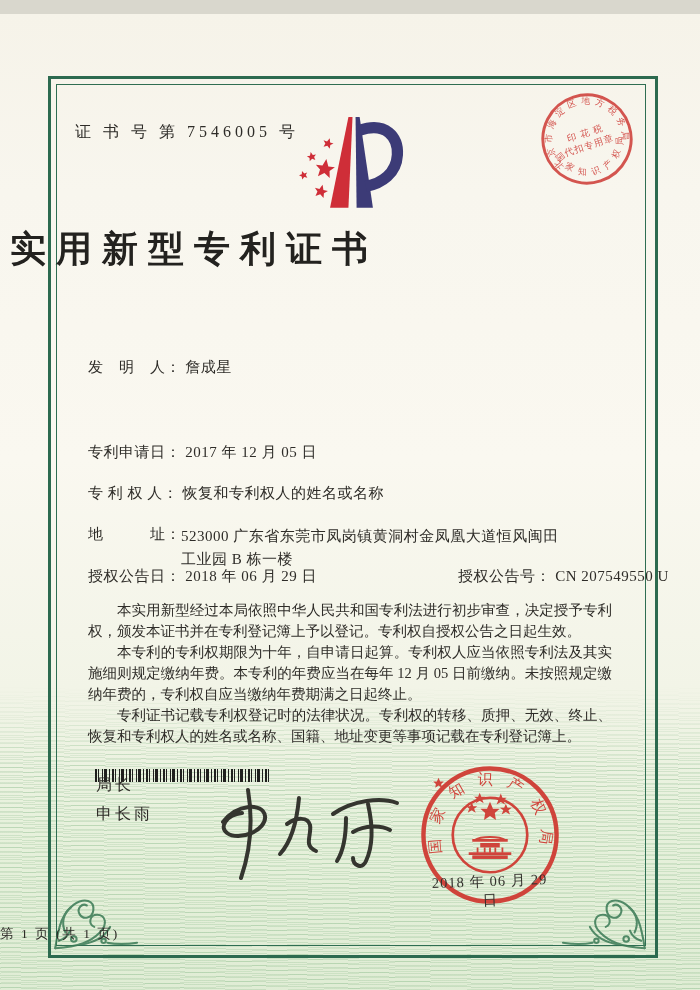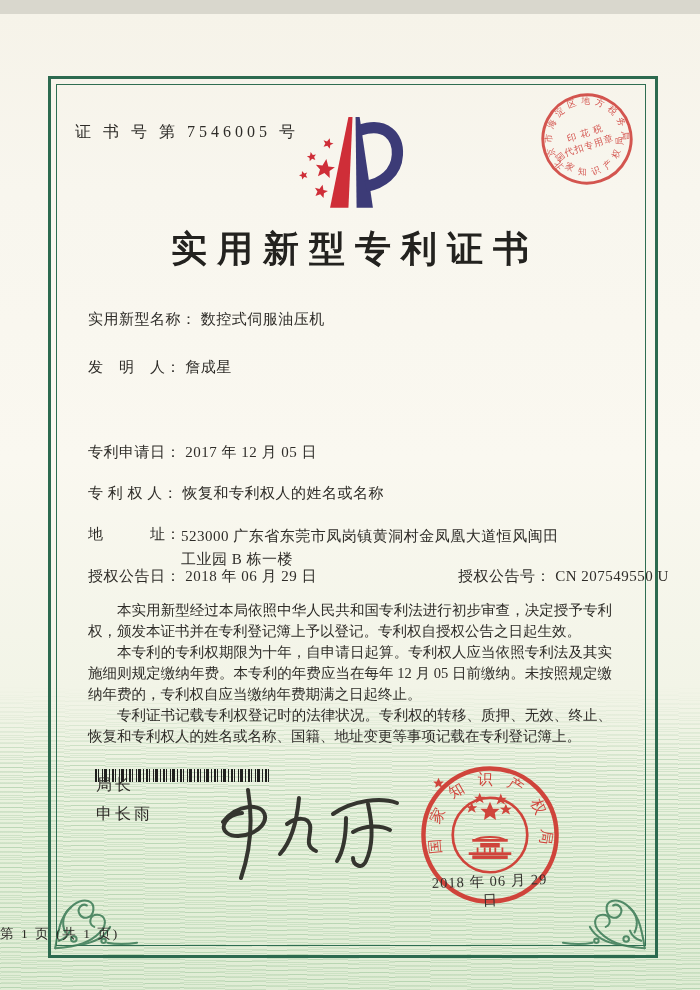--- a/index.html
+++ b/index.html
@@ -16,21 +16,21 @@
       repeating-linear-gradient(-1.6deg, rgba(102,166,108,.16) 0 1px, transparent 1px 5px);
     -webkit-mask-image:linear-gradient(180deg,transparent 0,#000 26%);
     mask-image:linear-gradient(180deg,transparent 0,#000 26%);
   }
   .frame-outer{position:absolute; left:48px; top:62px; width:604px; height:876px;
     border:3px solid #2c6a4f; z-index:2;}
   .frame-inner{position:absolute; left:56px; top:70px; width:588px; height:860px;
     border:1px solid #2f6e52; z-index:2;}
   .cert-no{position:absolute; left:75px; top:108px; font-size:16px; letter-spacing:4px; z-index:4;}
   .logo{position:absolute; left:293px; top:100px; width:118px; height:102px; z-index:4;}
-  .title{position:absolute; top:211px; left:0; width:100%; text-align:center;
+  .title{position:absolute; top:211px; left:0; width:100%; 
     font-size:36px; font-weight:700; letter-spacing:10px; text-indent:10px; color:#23221f; z-index:4;}
   .row{position:absolute; left:88px; font-size:15px; white-space:nowrap; z-index:4; letter-spacing:.5px;}
   .row .lbl{display:inline-block; min-width:90px;}
   .addr-val{display:inline-block; vertical-align:top; white-space:normal; width:445px;}
   .addr-val span{display:block; line-height:23px;}
   .grant-right{position:absolute; left:370px; top:0; white-space:nowrap;text-align:right;}
   .paras{position:absolute; left:88px; top:586px; width:524px; z-index:4;
     font-size:14.5px; line-height:21px; text-align:justify;}
   .paras p{margin:0; text-indent:2em;}
   .barcode{position:absolute; left:95px; top:755px; width:176px; height:13px; z-index:4;
@@ -112,24 +112,20 @@
       <text font-size="9" letter-spacing="6" font-family="Liberation Serif, DejaVu Serif, serif">
         <textPath href="#taxBottom" startOffset="3">国家知识产权局</textPath>
       </text>
       <text x="50" y="47" text-anchor="middle" font-size="9.5" letter-spacing="1">印 花 税</text>
       <text x="50" y="60" text-anchor="middle" font-size="9.5" letter-spacing="1">代扣专用章</text>
     </g>
   </svg>
 
   <div class="title">实用新型专利证书</div>
 
-  <div class="row" style="top:296px">
-    <span class="lbl">实用新型名称：</span>
-    <span>数控式伺服油压机</span>
-  </div>
   <div class="row" style="top:344px">
     <span class="lbl">发　明　人：</span>
     <span>詹成星</span>
   </div>
   <div class="row" style="top:429px">
     <span class="lbl">专利申请日：</span>
     <span>2017 年 12 月 05 日</span>
   </div>
   <div class="row" style="top:470px">
     <span class="lbl">专 利 权 人：</span>

